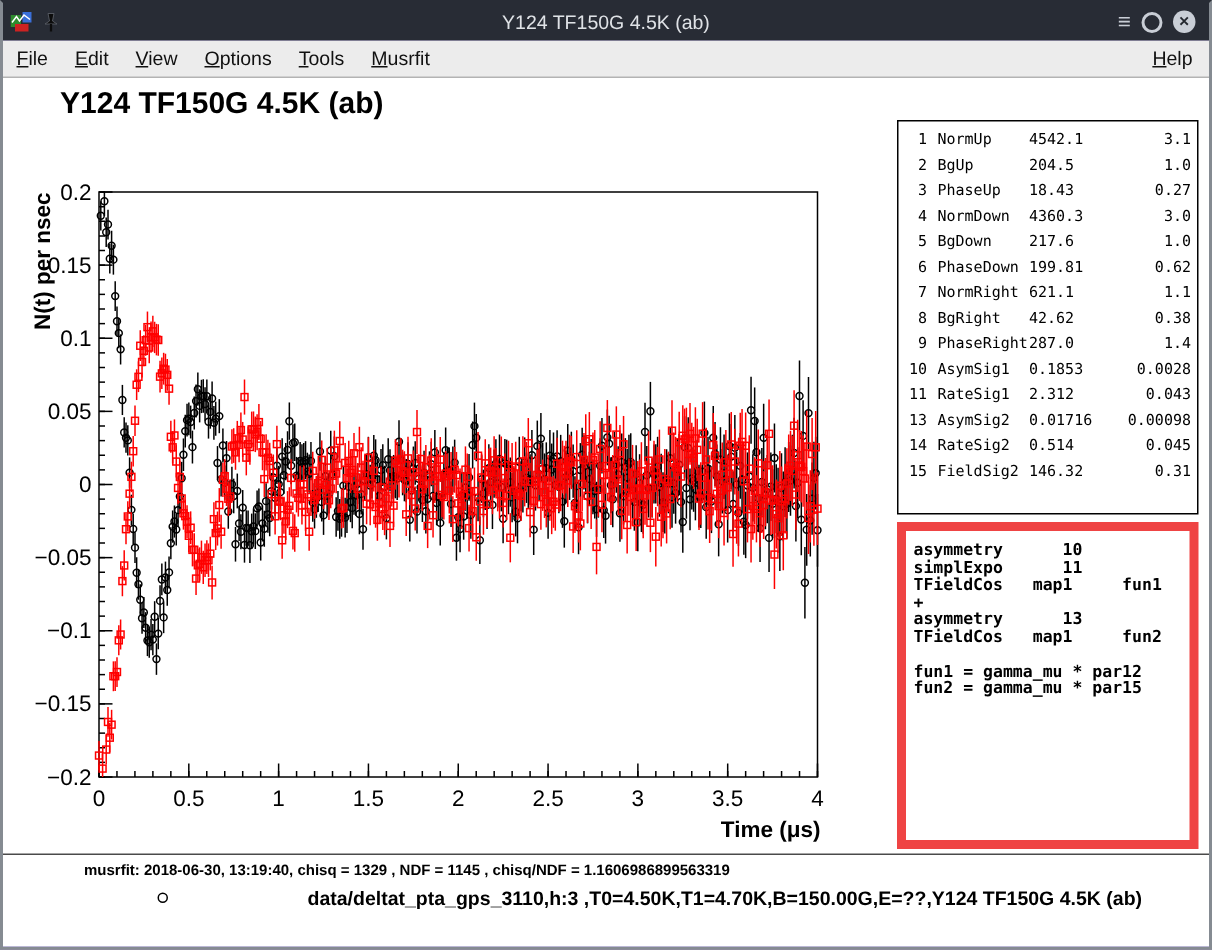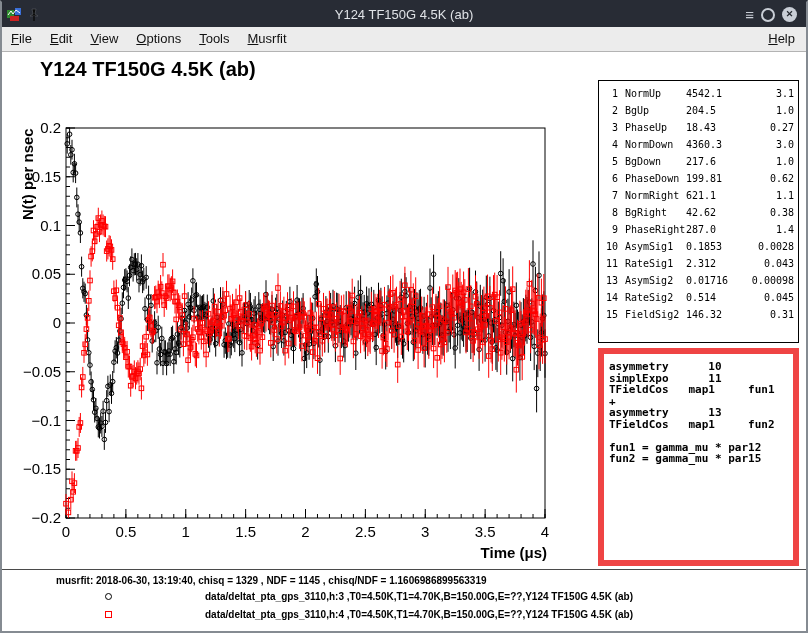--- a/index.html
+++ b/index.html
@@ -40,21 +40,21 @@
   .tline{white-space:pre;line-height:11.5px;min-height:11.5px;}
   
   .statusbar{position:absolute;left:0;right:0;bottom:0;height:61px;border-top:1px solid #4a4a4a;background:#fff;}
   .fit-info{position:absolute;left:6px;top:5px;font-size:10px;font-weight:bold;color:#000;white-space:nowrap;margin-left:48px;}
   .legend-row{position:absolute;left:103px;display:flex;align-items:center;}
   .legend-row.r0{top:21px;}
   .legend-row.r1{top:39px;}
   .lmark{width:7px;height:7px;display:inline-block;margin-right:93px;box-sizing:border-box;}
   .lmark.circle{border:1px solid #000;border-radius:50%;}
   .lmark.square{border:1px solid #ff0000;}
-  .legend-text{font-size:10px;font-weight:bold;color:#000;white-space:nowrap;}
+  .legend-text{font-size:13px;font-weight:bold;color:#000;white-space:nowrap;}
 </style>
 </head>
 <body>
 
 <div class="window">
 
   <div class="titlebar">
     <div class="tb-left">
       <span style="display:inline-block;width:15px;height:15px;">
         <svg width="15" height="15" viewBox="0 0 15 15">
@@ -1944,19 +1944,15 @@
         <div class="tline">fun2 = gamma_mu * par15</div>
       </div>
   </div>
 
   <div class="statusbar">
     <div class="fit-info">musrfit: 2018-06-30, 13:19:40, chisq = 1329 , NDF = 1145 , chisq/NDF = 1.1606986899563319</div>
     <div class="legend-row r0">
       <span class="lmark circle"></span>
       <span class="legend-text">data/deltat_pta_gps_3110,h:3 ,T0=4.50K,T1=4.70K,B=150.00G,E=??,Y124 TF150G 4.5K (ab)</span>
     </div>
-    <div class="legend-row r1">
-      <span class="lmark square"></span>
-      <span class="legend-text">data/deltat_pta_gps_3110,h:4 ,T0=4.50K,T1=4.70K,B=150.00G,E=??,Y124 TF150G 4.5K (ab)</span>
-    </div>
   </div>
 
 </div>
 
 </body></html>

